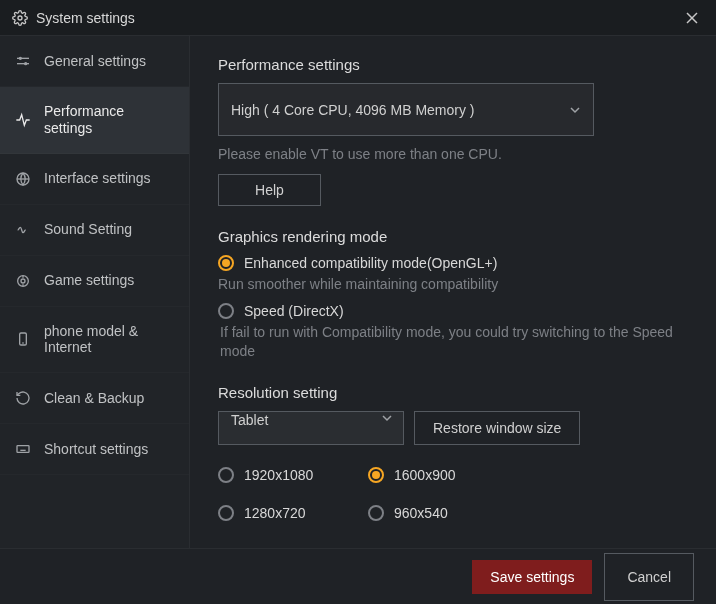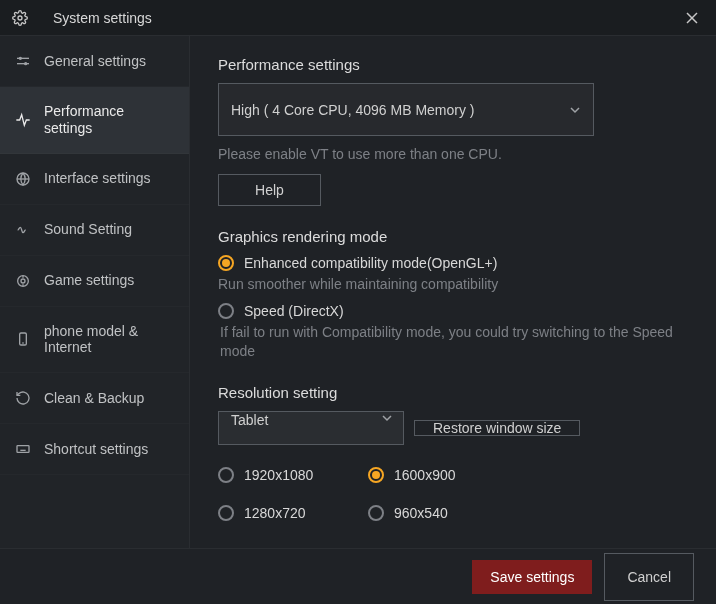--- a/index.html
+++ b/index.html
@@ -18,21 +18,21 @@
     height: 36px;
     display: flex;
     align-items: center;
     padding: 0 12px;
     background: #1a1d20;
     border-bottom: 1px solid #2a2d31;
   }
   .titlebar .title {
     display: flex;
     align-items: center;
-    gap: 25px;
+    gap: 8px;
     color: #d8d8d8;
     font-size: 14px;
   }
   .titlebar .spacer { flex: 1; }
   .close-btn {
     width: 24px;
     height: 24px;
     display: flex;
     align-items: center;
     justify-content: center;
@@ -179,21 +179,21 @@
     color: #d0d0d0;
     cursor: pointer;
     position: relative;
   }
   .select-small .chev {
     position: absolute;
     right: 10px;
     color: #9fa2a6;
   }
   .outline-btn {
-    height: 16px;
+    height: 34px;
     padding: 0 18px;
     border: 1px solid #555a60;
     background: transparent;
     color: #d0d0d0;
     display: flex;
     align-items: center;
     justify-content: center;
     cursor: pointer;
     font-size: 14px;
   }

